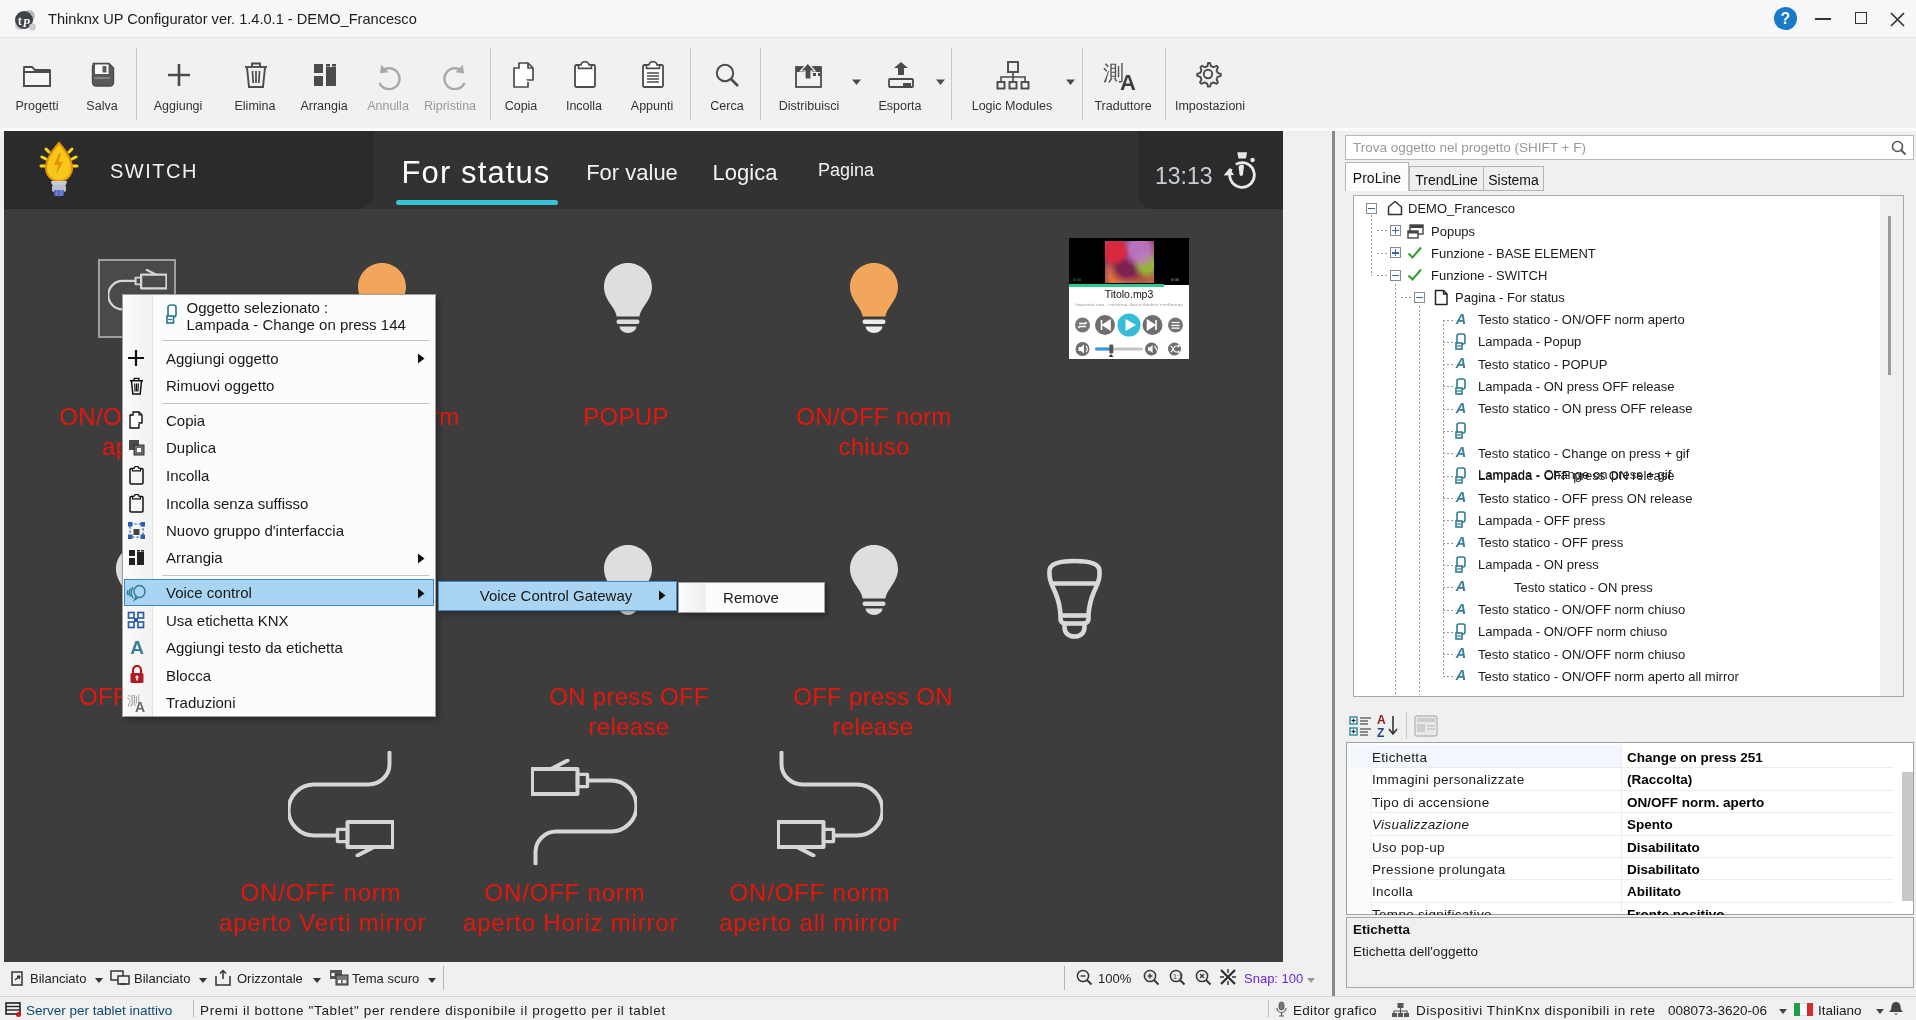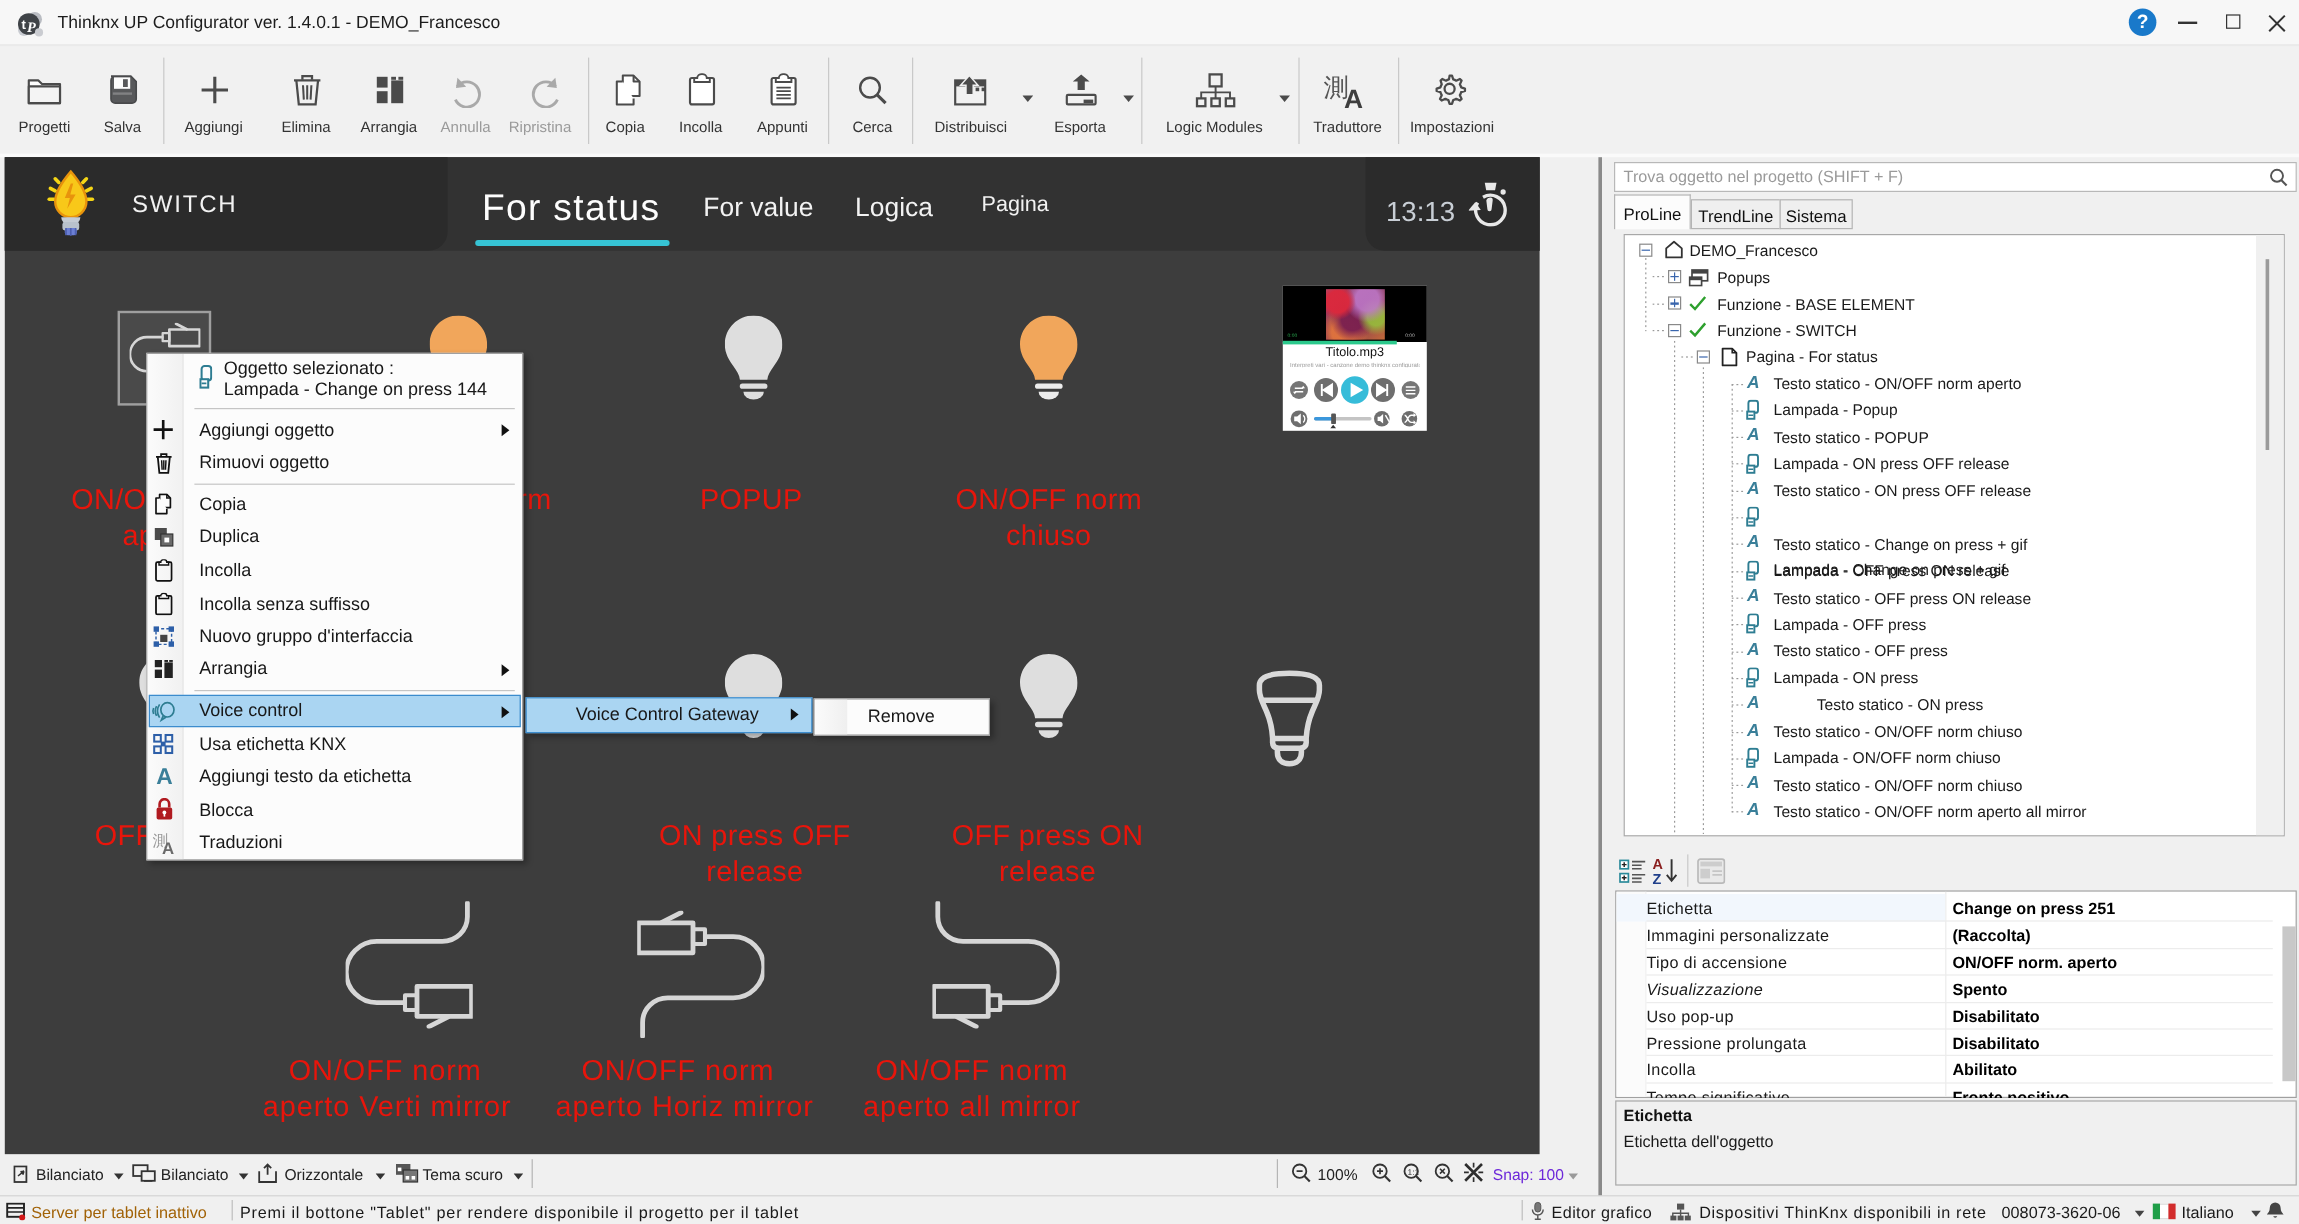--- a/index.html
+++ b/index.html
@@ -415,21 +415,21 @@
       <path d="M0,1 h8 L4,6 Z" fill="#9a9a9a"></path>
     </svg>
 
 <div class="abs" style="left:0;top:996px;width:1916px;height:24px;background:#f0f0f0;border-top:1px solid #d4d4d4;"></div>
 <svg class="abs" style="left:5px;top:1002px;" width="17" height="15" viewBox="0 0 17 15">
 <rect x="1" y="1" width="14" height="11" fill="none" stroke="#222" stroke-width="1.6"></rect>
 <line x1="1" y1="4.5" x2="15" y2="4.5" stroke="#222" stroke-width="1.4"></line>
       <line x1="1" y1="8" x2="15" y2="8" stroke="#222" stroke-width="1.4"></line>
 <circle cx="13.5" cy="12.5" r="2.5" fill="#d01616"></circle>
     </svg>
-<div class="abs" style="left:26px;top:1003px;font-size:13.5px;color:#a16207;">Server per tablet inattivo</div>
+<div class="abs" style="left:26px;top:1003px;font-size:13.5px;color:#0c4a6e;">Server per tablet inattivo</div>
 <div class="abs" style="left:193px;top:1000px;width:1px;height:17px;background:#bdbdbd;"></div>
 <div class="abs" style="left:200px;top:1003px;font-size:13.5px;letter-spacing:0.65px;color:#1a1a1a;">Premi il bottone "Tablet" per rendere disponibile il progetto per il tablet</div>
 <div class="abs" style="left:1268px;top:1000px;width:1px;height:17px;background:#bdbdbd;"></div>
 <svg class="abs" style="left:1276px;top:1001px;" width="11" height="16" viewBox="0 0 11 16">
 <rect x="3" y="1" width="5" height="8" rx="2.5" fill="#777" stroke="#555" stroke-width="0.8"></rect>
 <path d="M1,7 a4.5,4.5 0 0 0 9,0 M5.5,12 v3 M3,15 h5" stroke="#555" stroke-width="1.2" fill="none"></path>
     </svg>
 <div class="abs" style="left:1293px;top:1003px;font-size:13.5px;letter-spacing:0.3px;color:#1a1a1a;">Editor grafico</div>
 <svg class="abs" style="left:1391px;top:1002px;" width="19" height="16" viewBox="0 0 19 16">
 <rect x="6.5" y="1" width="6" height="5" fill="#555"></rect>

